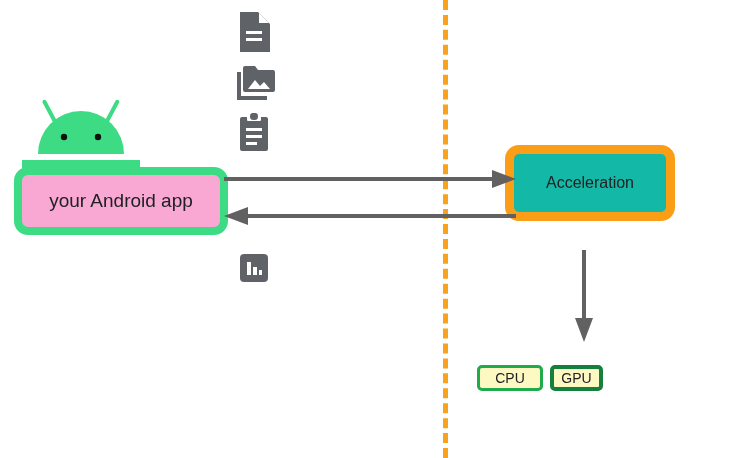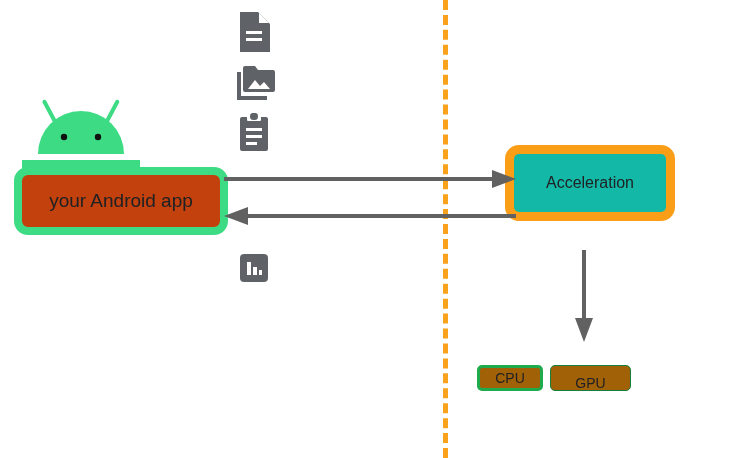--- a/index.html
+++ b/index.html
@@ -28,21 +28,21 @@
   
   #app-box {
     position: absolute;
     left: 14px;
     top: 167px;
     width: 214px;
     height: 68px;
     box-sizing: border-box;
     border: 8px solid #3ddc84;
     border-radius: 14px;
-    background: #c2410c;
+    background: #f9a8d4;
     display: flex;
     align-items: center;
     justify-content: center;
   }
   #app-box .box-label {
     color: #202124;
     font-size: 19px;
     line-height: 1.2;
     text-align: center;
     white-space: nowrap;
@@ -100,44 +100,43 @@
   #arrow-response { left: 224px; top: 205px;  width: 292px; height: 22px; }
   #arrow-delegate { left: 572px; top: 250px;  width: 24px;  height: 92px; }
   .arrow-line { stroke: #616161; stroke-width: 4; }
   .arrow-head { fill: #616161; }
 
   
   .target-box {
     position: absolute;
     box-sizing: border-box;
     height: 26px;
-    background: #a16207;
+    background: #fef9c3;
     border-radius: 5px;
     display: flex;
     align-items: center;
     justify-content: center;
   }
   .target-box .box-label {
     color: #202124;
     font-size: 14px;
     line-height: 1;
     white-space: nowrap;
   }
   #cpu-box {
     left: 477px;
     top: 365px;
     width: 66px;
     border: 3px solid #1faa4c;
   }
   #gpu-box {
     left: 550px;
     top: 365px;
-    width: 81px;
-    border: 1px solid #15803d;
-    align-items: flex-end;
+    width: 53px;
+    border: 4px solid #15803d;
   }
 </style>
 </head>
 <body>
 
 <div id="canvas">
 
   <svg id="android-logo" viewBox="0 0 118 76">
     <g fill="#3ddc84">
       <rect x="25.5" y="0.5" width="4.2" height="26" rx="2.1" transform="rotate(-28 27.6 13.5)"></rect>

